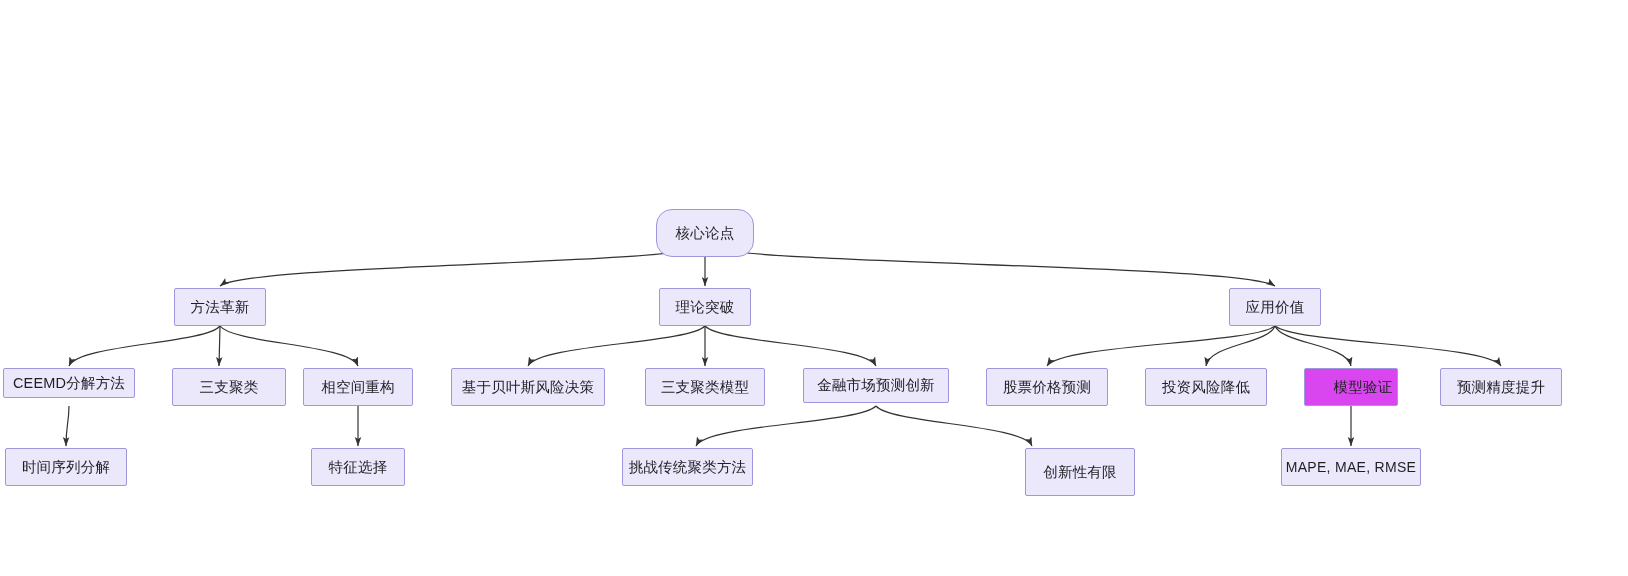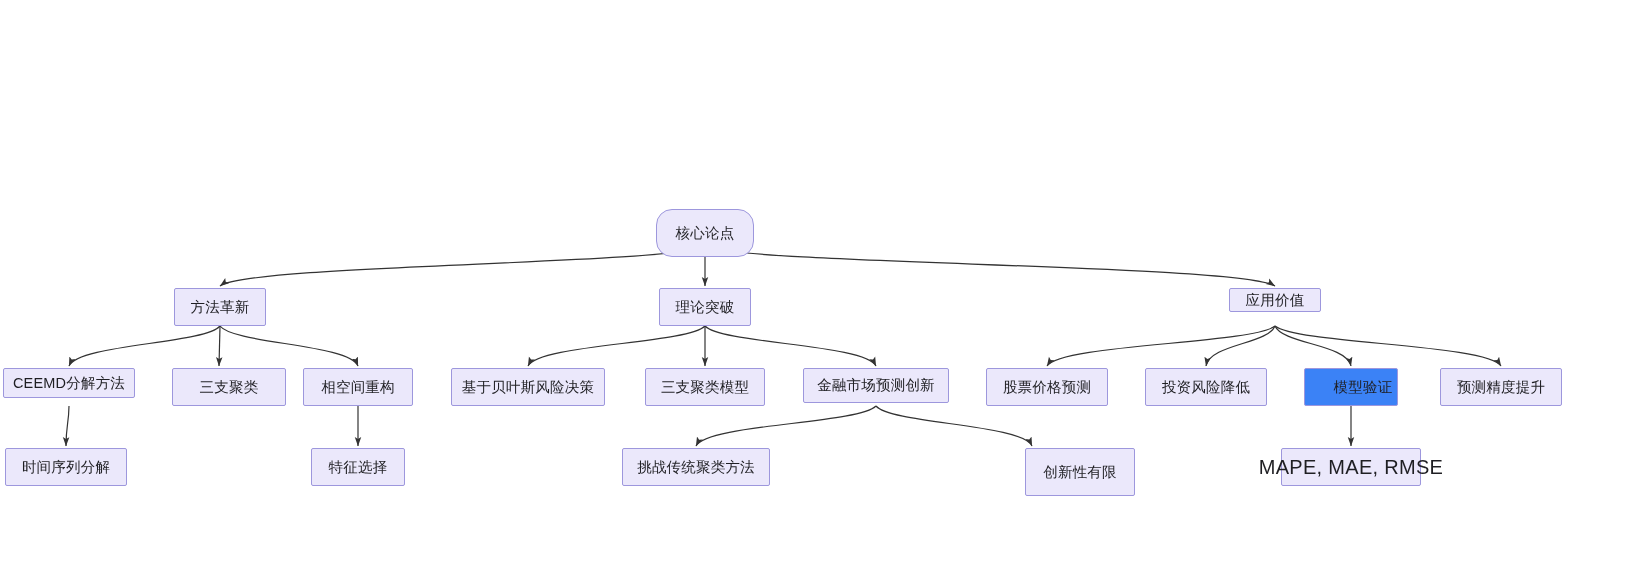--- a/index.html
+++ b/index.html
@@ -44,21 +44,21 @@
     font-size: 14.5px;
     line-height: 1;
     white-space: nowrap;
     letter-spacing: 0.2px;
   }
   .node-label {
     display: block;
     padding: 0 6px;
   }
   .node-latin {
-    font-size: 20px;
+    font-size: 14px;
     letter-spacing: 0.3px;
   }
 </style>
 </head>
 <body>
 
 <div id="canvas">
   <svg id="edge-layer" viewBox="0 0 1628 576" xmlns="http://www.w3.org/2000/svg">
     <defs>
       <marker id="arrow" markerWidth="9" markerHeight="9" refX="7.4" refY="3" orient="auto" markerUnits="strokeWidth">
@@ -89,21 +89,21 @@
   <div id="node-group">
       <div class="node" style="left: 656px; top: 209px; width: 98px; height: 48px; background: rgb(235, 232, 251); border-color: rgb(157, 151, 221); color: rgb(31, 31, 35); border-radius: 16px;">
         <span class="node-label">核心论点</span>
       </div>
       <div class="node" style="left: 174px; top: 288px; width: 92px; height: 38px; background: rgb(235, 232, 251); border-color: rgb(157, 151, 221); color: rgb(31, 31, 35);">
         <span class="node-label">方法革新</span>
       </div>
       <div class="node" style="left: 659px; top: 288px; width: 92px; height: 38px; background: rgb(235, 232, 251); border-color: rgb(157, 151, 221); color: rgb(31, 31, 35);">
         <span class="node-label">理论突破</span>
       </div>
-      <div class="node" style="left: 1229px; top: 288px; width: 92px; height: 24px; background: rgb(235, 232, 251); border-color: rgb(157, 151, 221); color: rgb(31, 31, 35);">
+      <div class="node" style="left: 1229px; top: 288px; width: 92px; height: 38px; background: rgb(235, 232, 251); border-color: rgb(157, 151, 221); color: rgb(31, 31, 35);">
         <span class="node-label">应用价值</span>
       </div>
       <div class="node" style="left: 3px; top: 368px; width: 132px; height: 30px; background: rgb(235, 232, 251); border-color: rgb(157, 151, 221); color: rgb(31, 31, 35);">
         <span class="node-label">CEEMD分解方法</span>
       </div>
       <div class="node" style="left: 172px; top: 368px; width: 114px; height: 38px; background: rgb(235, 232, 251); border-color: rgb(157, 151, 221); color: rgb(31, 31, 35);">
         <span class="node-label">三支聚类</span>
       </div>
       <div class="node" style="left: 303px; top: 368px; width: 110px; height: 38px; background: rgb(235, 232, 251); border-color: rgb(157, 151, 221); color: rgb(31, 31, 35);">
         <span class="node-label">相空间重构</span>
@@ -116,33 +116,33 @@
       </div>
       <div class="node" style="left: 803px; top: 368px; width: 146px; height: 35px; background: rgb(235, 232, 251); border-color: rgb(157, 151, 221); color: rgb(31, 31, 35); text-align: right;">
         <span class="node-label">金融市场预测创新</span>
       </div>
       <div class="node" style="left: 986px; top: 368px; width: 122px; height: 38px; background: rgb(235, 232, 251); border-color: rgb(157, 151, 221); color: rgb(31, 31, 35);">
         <span class="node-label">股票价格预测</span>
       </div>
       <div class="node" style="left: 1145px; top: 368px; width: 122px; height: 38px; background: rgb(235, 232, 251); border-color: rgb(157, 151, 221); color: rgb(31, 31, 35);">
         <span class="node-label">投资风险降低</span>
       </div>
-      <div class="node" style="left: 1304px; top: 368px; width: 94px; height: 38px; background: #3b82f6; border-color: rgb(157, 151, 221); color: rgb(31, 31, 35); padding-left: 24px;">
+      <div class="node" style="left: 1304px; top: 368px; width: 94px; height: 38px; background: #d946ef; border-color: rgb(157, 151, 221); color: rgb(31, 31, 35); padding-left: 24px;">
         <span class="node-label">模型验证</span>
       </div>
       <div class="node" style="left: 1440px; top: 368px; width: 122px; height: 38px; background: rgb(235, 232, 251); border-color: rgb(157, 151, 221); color: rgb(31, 31, 35);">
         <span class="node-label">预测精度提升</span>
       </div>
       <div class="node" style="left: 5px; top: 448px; width: 122px; height: 38px; background: rgb(235, 232, 251); border-color: rgb(157, 151, 221); color: rgb(31, 31, 35);">
         <span class="node-label">时间序列分解</span>
       </div>
       <div class="node" style="left: 311px; top: 448px; width: 94px; height: 38px; background: rgb(235, 232, 251); border-color: rgb(157, 151, 221); color: rgb(31, 31, 35);">
         <span class="node-label">特征选择</span>
       </div>
-      <div class="node" style="left: 622px; top: 448px; width: 148px; height: 38px; background: rgb(235, 232, 251); border-color: rgb(157, 151, 221); color: rgb(31, 31, 35);">
+      <div class="node" style="left: 622px; top: 448px; width: 131px; height: 38px; background: rgb(235, 232, 251); border-color: rgb(157, 151, 221); color: rgb(31, 31, 35);">
         <span class="node-label">挑战传统聚类方法</span>
       </div>
       <div class="node" style="left: 1025px; top: 448px; width: 110px; height: 48px; background: rgb(235, 232, 251); border-color: rgb(157, 151, 221); color: rgb(31, 31, 35);">
         <span class="node-label">创新性有限</span>
       </div>
       <div class="node" style="left: 1281px; top: 448px; width: 140px; height: 38px; background: rgb(235, 232, 251); border-color: rgb(157, 151, 221); color: rgb(31, 31, 35);">
         <span class="node-label node-latin">MAPE, MAE, RMSE</span>
       </div>
     </div>
 </div>

